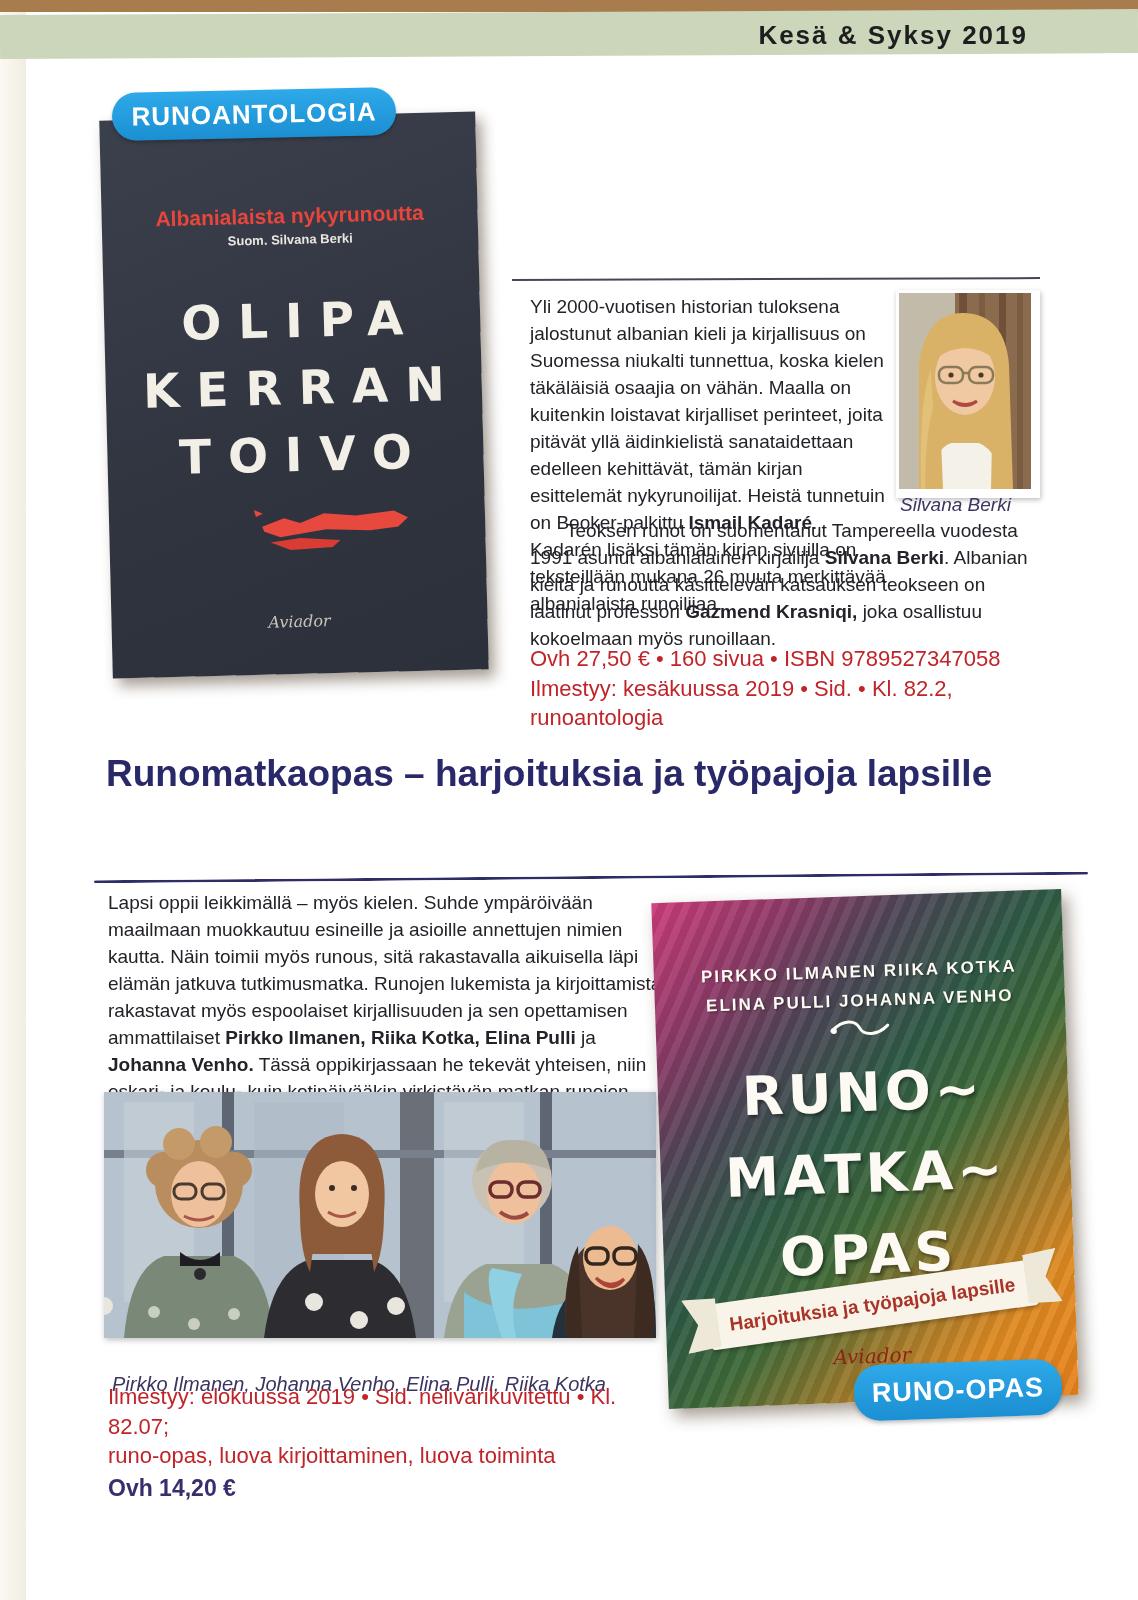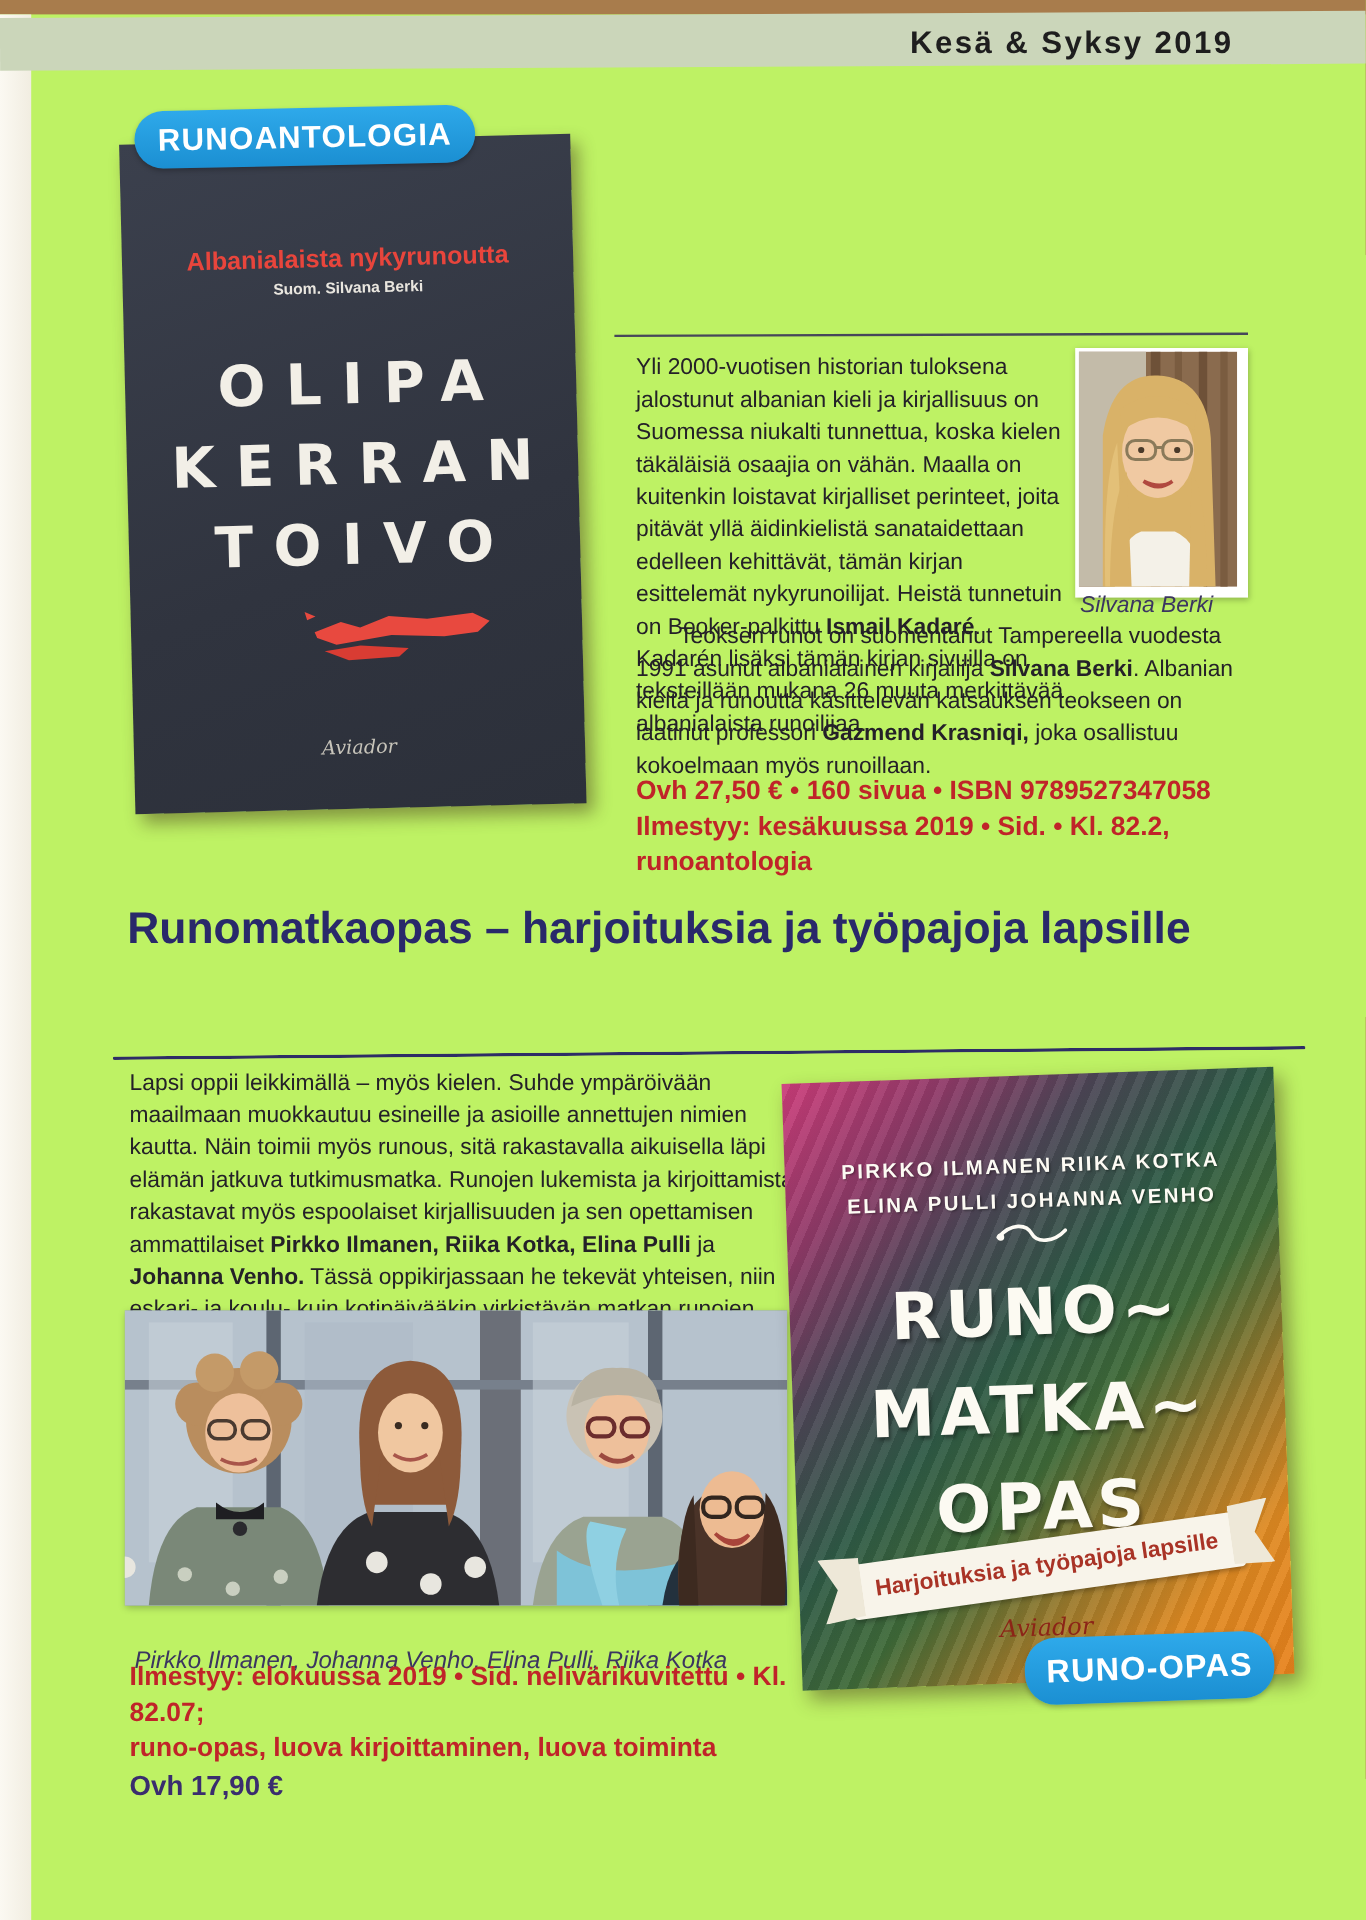--- a/index.html
+++ b/index.html
@@ -1,17 +1,17 @@
 <!DOCTYPE html>
 <html><head>
 <meta charset="utf-8">
 <style>
   html,body{margin:0;padding:0;width:1138px;height:1600px;overflow:hidden;
     background:#a87c4c;font-family:"Liberation Sans",sans-serif;}
-  .page{position:absolute;top:12px;left:0;right:0;bottom:0;background:#bef264;}
+  .page{position:absolute;top:12px;left:0;right:0;bottom:0;background:#ffffff;}
   .page-edge{position:absolute;top:0;left:0;width:26px;height:100%;
     background:linear-gradient(90deg,#fbf9f2,#f1ede1);}
   .green-band{position:absolute;top:0;left:0;right:0;height:44px;background:#cbd6ba;
     transform:rotate(-.3deg);}
   .issue{position:absolute;top:8px;right:110px;font-size:26px;font-weight:bold;
     letter-spacing:2px;color:#1e1e1e;}
   .badge{position:absolute;background:linear-gradient(#2ea9ea,#1b8fd2);color:#fff;
     font-weight:bold;font-size:26px;letter-spacing:1px;display:flex;align-items:center;
     justify-content:center;border-radius:26px;box-shadow:0 2px 4px rgba(0,0,0,.25);z-index:6;}
   #badge1{left:112px;top:78px;width:284px;height:48px;transform:rotate(-1.2deg);}
@@ -35,21 +35,21 @@
   .rule1{position:absolute;left:512px;top:266px;width:528px;height:0;
     border-top:2px solid #46465a;transform:rotate(-.2deg);}
   .rule2{position:absolute;left:94px;top:864px;width:994px;height:0;
     border-top:3px solid #2e2d66;transform:rotate(-.5deg);border-radius:2px;}
   
   .body-txt{font-size:19px;line-height:1.42;color:#242128;}
   .b{font-weight:bold;}
   #para1{position:absolute;left:530px;top:282px;width:362px;}
   #para2{position:absolute;left:530px;top:506px;width:514px;text-indent:36px;}
   #para3{position:absolute;left:108px;top:878px;width:568px;}
-  .red-info{font-size:22px;font-weight:bold;color:#c02429;line-height:1.35;}
+  .red-info{font-size:22px;font-weight:normal;color:#c02429;line-height:1.35;}
   #red1{position:absolute;left:530px;top:632px;width:500px;}
   #red2{position:absolute;left:108px;top:1370px;width:560px;}
   .head2{position:absolute;left:106px;top:738px;width:1000px;}
   .caption{font-style:italic;color:#3b3560;font-size:20px;}
   #cap1{position:absolute;left:900px;top:482px;width:150px;font-size:19px;}
   #cap2{position:absolute;left:112px;top:1334px;margin-top:27px;}
   .ebook{position:absolute;left:108px;top:1460px;font-size:23px;font-weight:bold;
     color:#3a2d6e;line-height:1.4;}
   
   .photo1{position:absolute;left:896px;top:278px;width:138px;height:202px;
@@ -242,15 +242,15 @@
     </svg>
   </div>
   <div class="caption" id="cap2">Pirkko Ilmanen, Johanna Venho, Elina Pulli, Riika Kotka</div>
 
   <div class="red-info" id="red2">
     <div>Ilmestyy: elokuussa 2019 • Sid. nelivärikuvitettu • Kl. 82.07;</div>
     <div>runo-opas, luova kirjoittaminen, luova toiminta</div>
   </div>
 
   <div class="ebook">
-    <div>Ovh 17,90 €</div>
+    <div>Ovh 14,20 €</div>
   </div>
 </div>
 
 </body></html>

